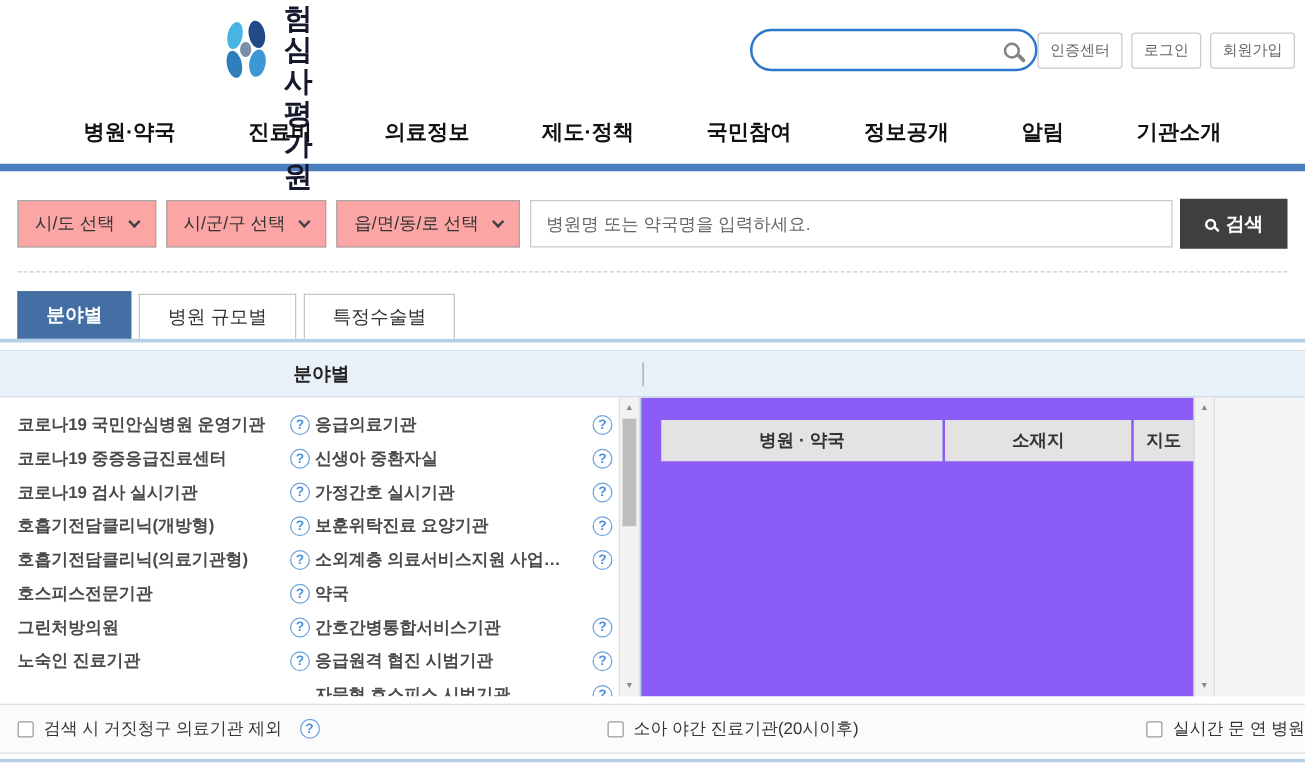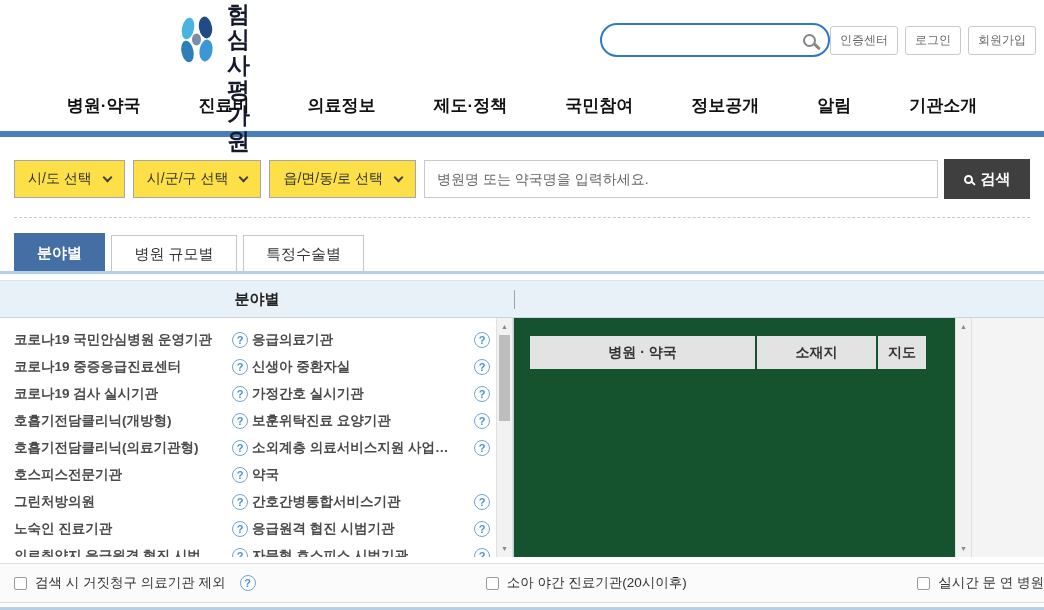--- a/index.html
+++ b/index.html
@@ -33,21 +33,21 @@
   .util-btn { font-size:12px; color:#666; background:#fff; border:1px solid #c9c9c9;
     border-radius:3px; padding:5px 9px; cursor:pointer; white-space:nowrap; }
 
   
   .gnb { height:57px; border-bottom:6px solid #4a7dbd; display:flex; justify-content:center; align-items:center; }
   .gnb-item { font-size:17px; font-weight:bold; color:#111; padding:0 29px; cursor:pointer; white-space:nowrap; }
 
   
   .filterbar { padding:22px 14px 0; }
   .filter-row { display:flex; align-items:center; }
-  .sel { height:38px; border:1px solid #a6a6a6; background:#fde047; display:flex; align-items:center;
+  .sel { height:38px; border:1px solid #a6a6a6; background:#fca5a5; display:flex; align-items:center;
     padding:0 13px; font-size:14px; color:#333; gap:12px; cursor:pointer; margin-right:8px; white-space:nowrap; }
   .chev { width:7px; height:7px; border-right:2px solid #444; border-bottom:2px solid #444;
     transform:rotate(45deg); margin-top:-4px; flex:none; }
   .kw { flex:1; height:38px; border:1px solid #c9c9c9; padding:0 12px; font-size:14px; margin-right:6px; min-width:0; }
   .kw::placeholder { color:#666; }
   .search-btn { width:86px; height:40px; background:#3f3f3f; color:#fff; border:none; font-size:15px;
     font-weight:bold; display:flex; align-items:center; justify-content:center; gap:8px; cursor:pointer; }
   .dashed { border:none; border-top:1px dashed #c9c9c9; margin:18px 0 15px; }
 
   
@@ -78,25 +78,25 @@
 
   .vscroll { width:17px; background:#f2f2f2; border-left:1px solid #e0e0e0; border-right:1px solid #e0e0e0;
     position:relative; flex:none; }
   .vscroll .arr { position:absolute; left:0; width:100%; height:15px; display:flex; align-items:center;
     justify-content:center; font-size:7px; color:#888; cursor:pointer; }
   .arr.up { top:1px; } .arr.down { bottom:1px; }
   .thumb { position:absolute; left:2px; right:2px; top:17px; height:86px; background:#bdbdbd; cursor:grab; }
 
   .body-divider { width:1px; background:#b9cfe2; flex:none; }
 
-  .table-wrap { flex:1; background:#14532d; padding:18px 0 0 16px; }
+  .table-wrap { flex:1; background:#8b5cf6; padding:18px 0 0 16px; }
   .rtable { display:flex; gap:2px; }
   .th { height:33px; background:#e3e3e3; display:flex; align-items:center; justify-content:center;
     font-size:14px; font-weight:bold; color:#333; }
-  .th.c1 { width:225px; } .th.c2 { width:119px; } .th.c3 { width:48px; }
+  .th.c1 { width:225px; } .th.c2 { width:149px; } .th.c3 { width:48px; }
   .filler { width:72px; background:#f4f4f4; flex:none; }
 
   
   .footer-filters { margin-top:6px; height:40px; border-top:1px solid #ddd; border-bottom:1px solid #ddd;
     background:#fbfbfb; display:flex; align-items:center; padding-left:14px;justify-content:space-between; }
   .fgroup { display:flex; align-items:center; gap:8px; cursor:pointer; white-space:nowrap; }
   .fgroup + .fgroup { margin-left:38px; }
   .cb { width:13px; height:13px; border:1px solid #9a9a9a; border-radius:2px; background:#fff; flex:none; }
   .flbl { font-size:13.5px; color:#333; }
 
@@ -205,24 +205,20 @@
         <li>
             <span>호스피스전문기관</span>
             <span class="help"></span>
           </li>
         <li>
             <span>그린처방의원</span>
             <span class="help"></span>
           </li>
         <li>
             <span>노숙인 진료기관</span>
-            <span class="help"></span>
-          </li>
-        <li>
-            <span>의료취약지 응급원격 협진 시범</span>
             <span class="help"></span>
           </li>
       </ul>
       <ul class="col-right">
         <li>
             <span>응급의료기관</span>
             <span class="help"></span>
           </li>
         <li>
             <span>신생아 중환자실</span>

